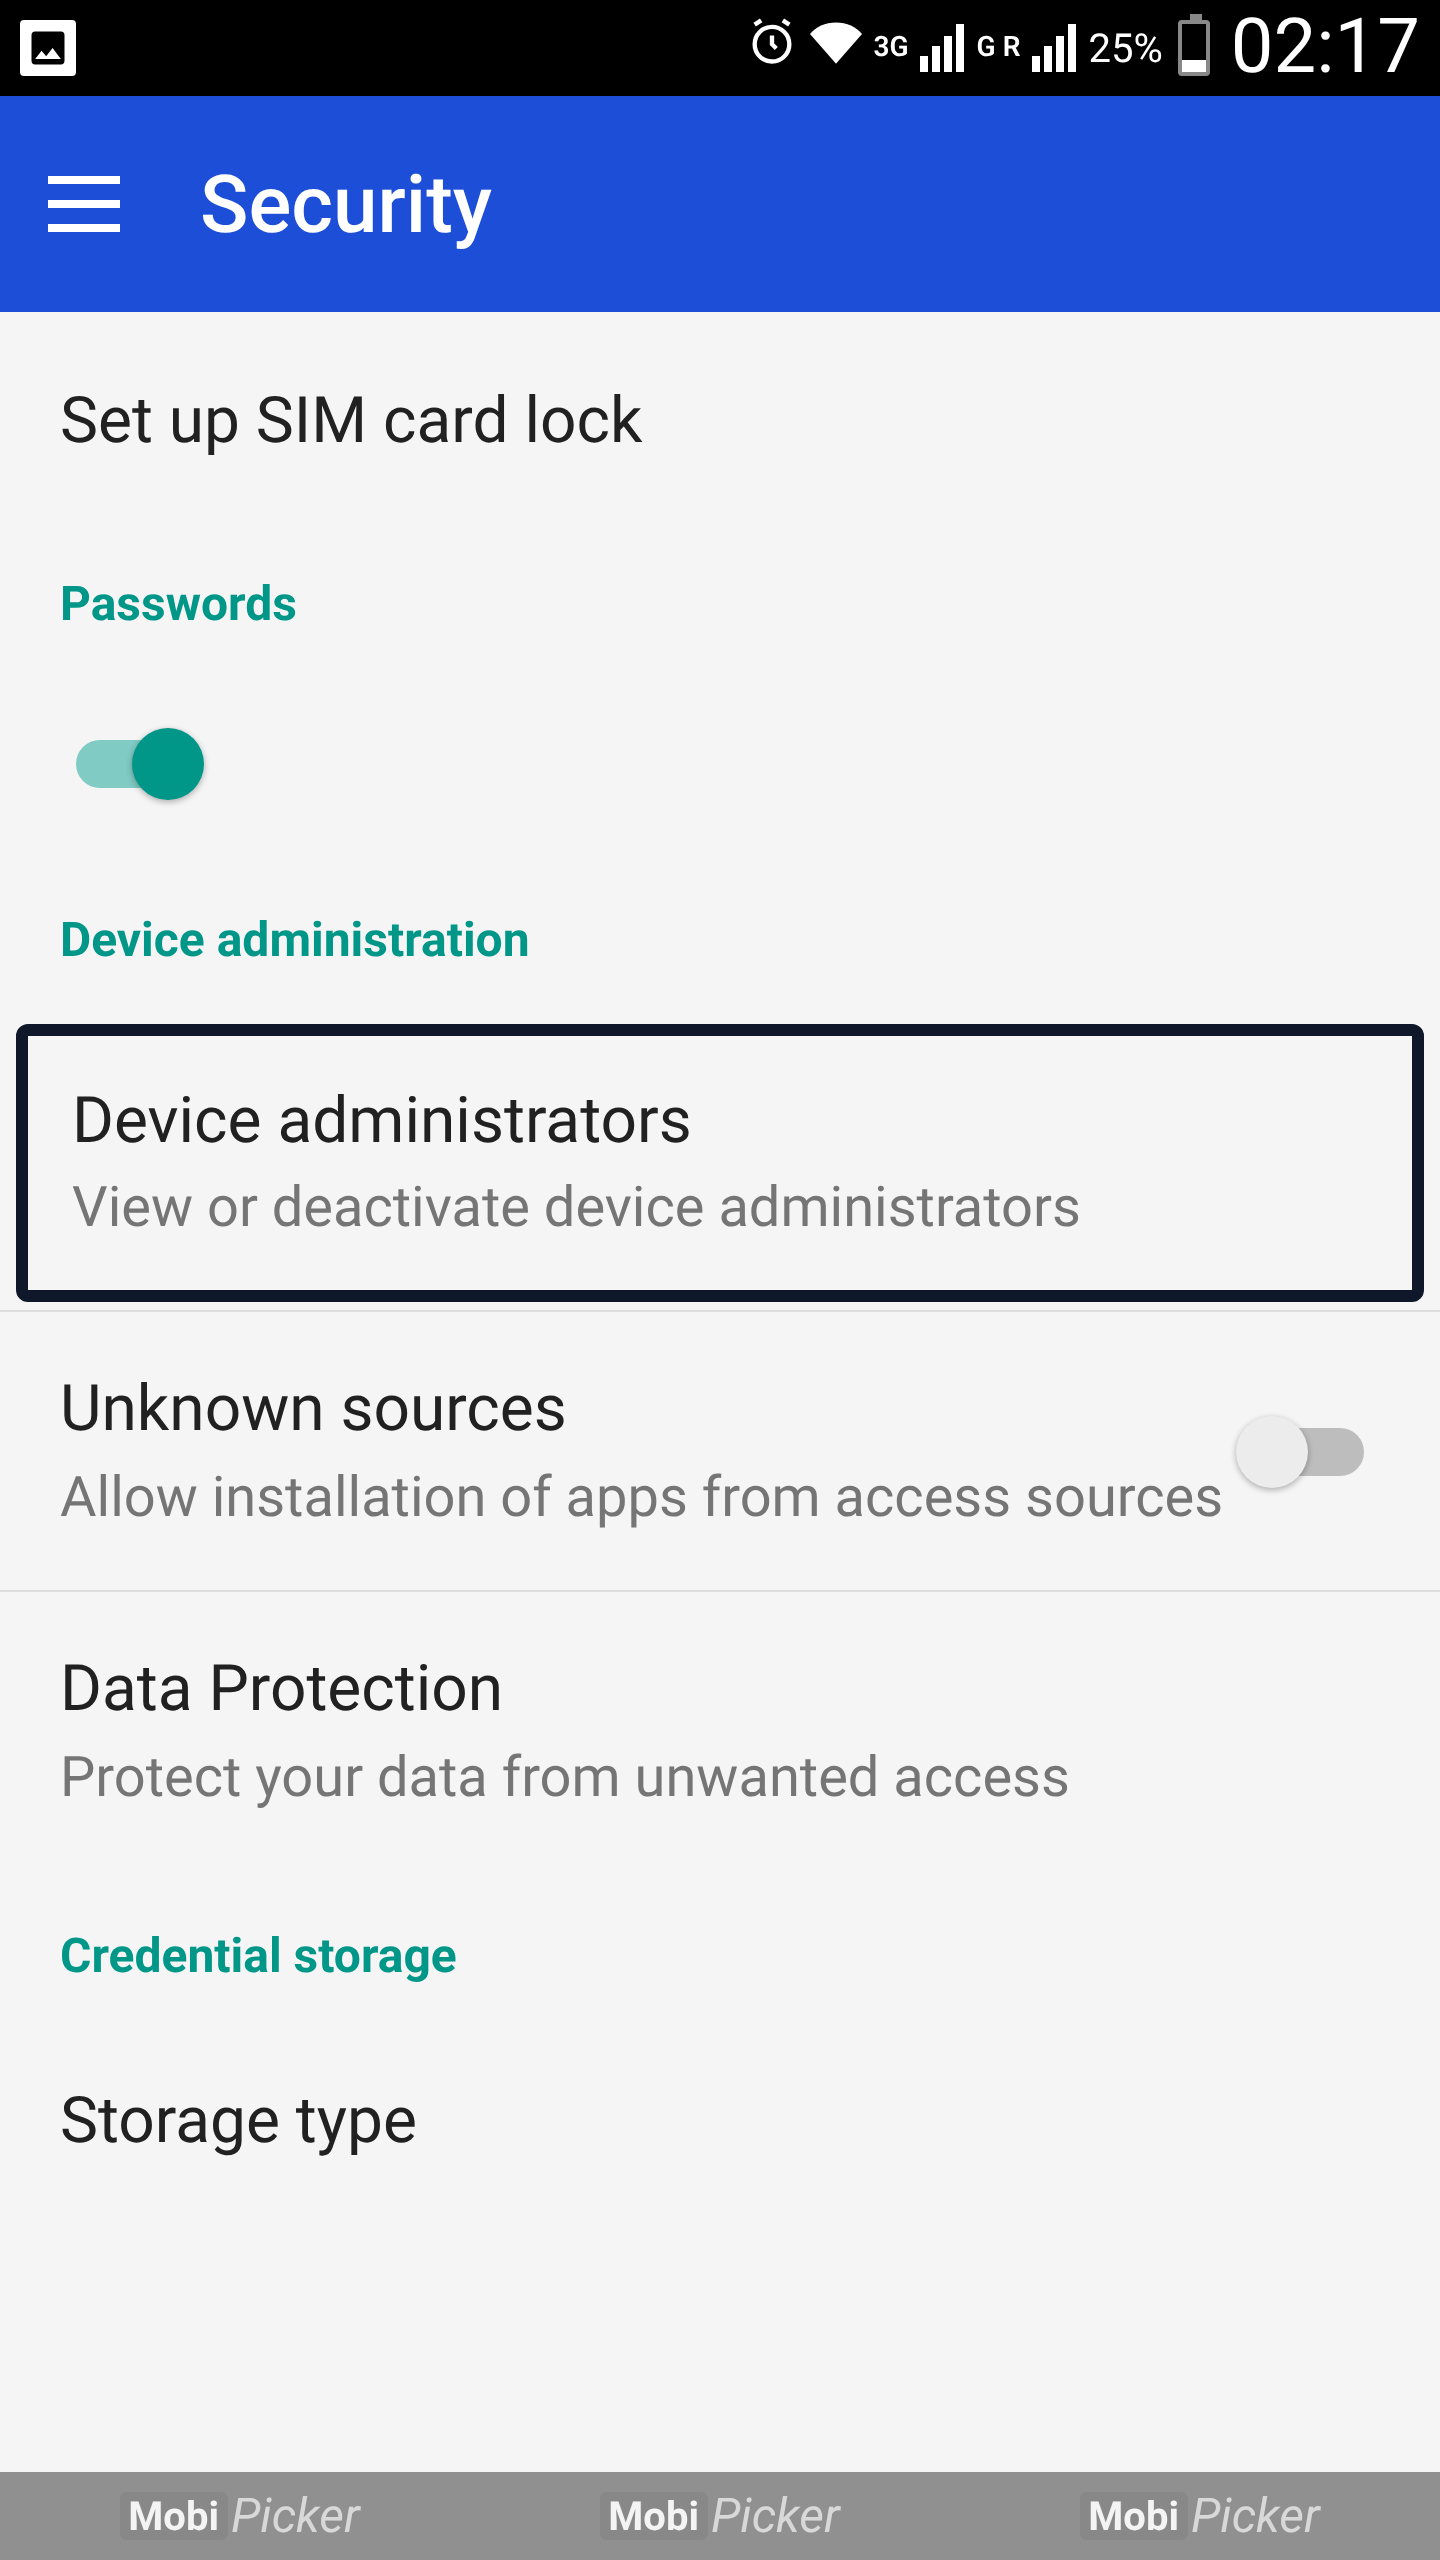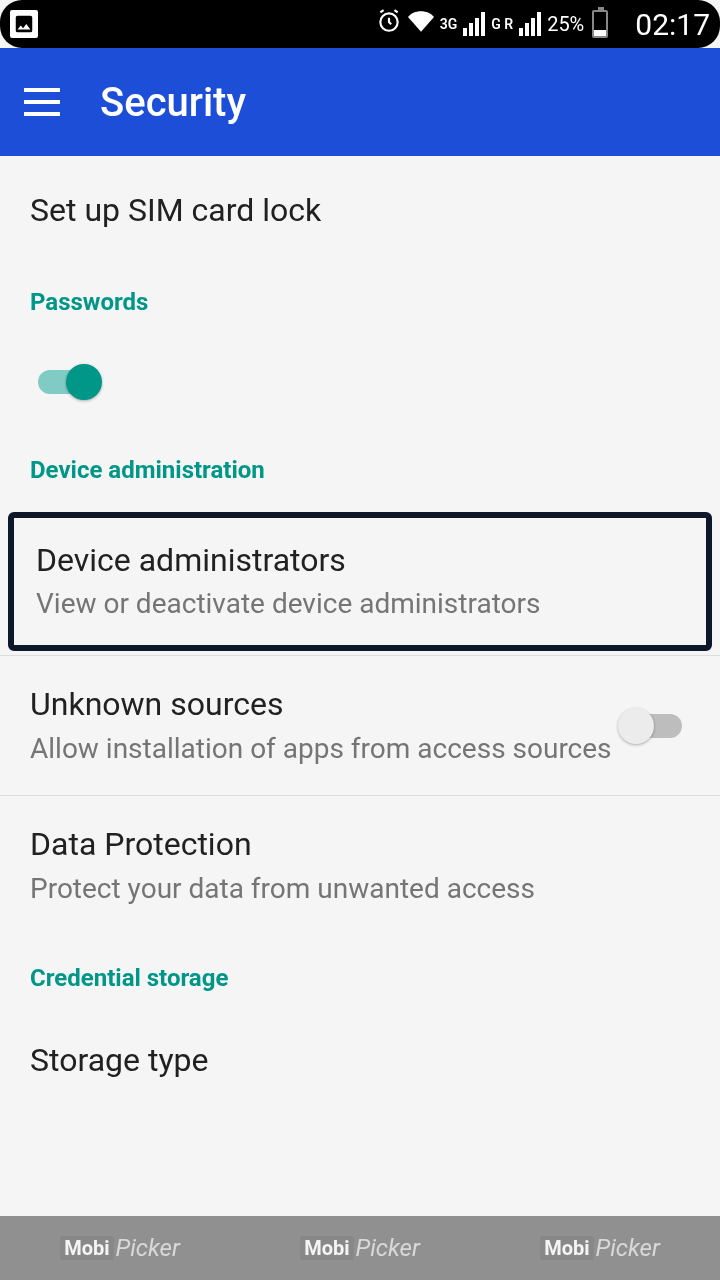--- a/index.html
+++ b/index.html
@@ -12,21 +12,20 @@
       position: relative;
     }
     .status-bar {
       height: 48px;
       background: #000;
       display: flex;
       align-items: center;
       justify-content: space-between;
       padding: 0 10px;
       color: #fff;
-      border-radius: 22px;
     }
     .status-left { display: flex; align-items: center; gap: 8px; }
     .status-right { display: flex; align-items: center; gap: 6px; font-size: 24px; }
     .picture-icon {
       width: 28px; height: 28px; background: #fff; border-radius: 2px;
       display: flex; align-items: center; justify-content: center;
     }
     .picture-icon svg { width: 22px; height: 22px; }
     .app-bar {
       height: 108px;
@@ -76,39 +75,39 @@
     .switch.on .switch-thumb { background: #009688; right: 0; }
     .switch.off .switch-track { background: #bdbdbd; }
     .switch.off .switch-thumb { background: #ececec; left: 0; }
     .highlight-box {
       border: 6px solid #0f172a;
       border-radius: 6px;
       margin: 8px 8px 4px 8px;
       padding: 22px 22px;
     }
     .status-right .small-sup { font-size: 14px; font-weight: 600; vertical-align: top; }
-    .status-right .time { font-size: 30px; font-weight: 400; margin-left: 21px; }
+    .status-right .time { font-size: 38px; font-weight: 400; margin-left: 4px; }
     .status-right .pct { font-size: 20px; }
     .signal-bars { display: inline-flex; align-items: flex-end; gap: 2px; height: 24px; }
     .signal-bars span { width: 4px; background: #fff; }
     .signal-bars span:nth-child(1){height:8px}
     .signal-bars span:nth-child(2){height:13px}
     .signal-bars span:nth-child(3){height:18px}
     .signal-bars span:nth-child(4){height:24px}
     .battery {
       width: 16px; height: 28px; border: 2px solid #888; border-radius: 2px;
       position: relative; display: inline-block; margin-left: 2px;
     }
     .battery::before {
       content: ''; position: absolute; top: -5px; left: 4px; width: 6px; height: 3px;
       background: #888;
     }
     .battery-fill { position: absolute; bottom: 0; left: 0; right: 0; height: 25%; background: #fff; }
     .watermark-bar {
-      position: absolute; bottom: 0; left: 0; right: 0; height: 64px;
+      position: absolute; bottom: 0; left: 0; right: 0; height: 44px;
       background: rgba(110,110,110,0.75);
       display: flex; justify-content: space-around; align-items: center;
       color: #e0e0e0; font-size: 24px; font-style: italic;
     }
     .watermark-bar .wm { display: flex; align-items: center; gap: 2px; opacity: 0.9; }
     .watermark-bar .wm b { background: #888; color: #fff; padding: 0 4px; border-radius: 3px; font-style: normal; font-weight: 700; font-size: 20px; }
   </style>
 </head>
 <body>
 

